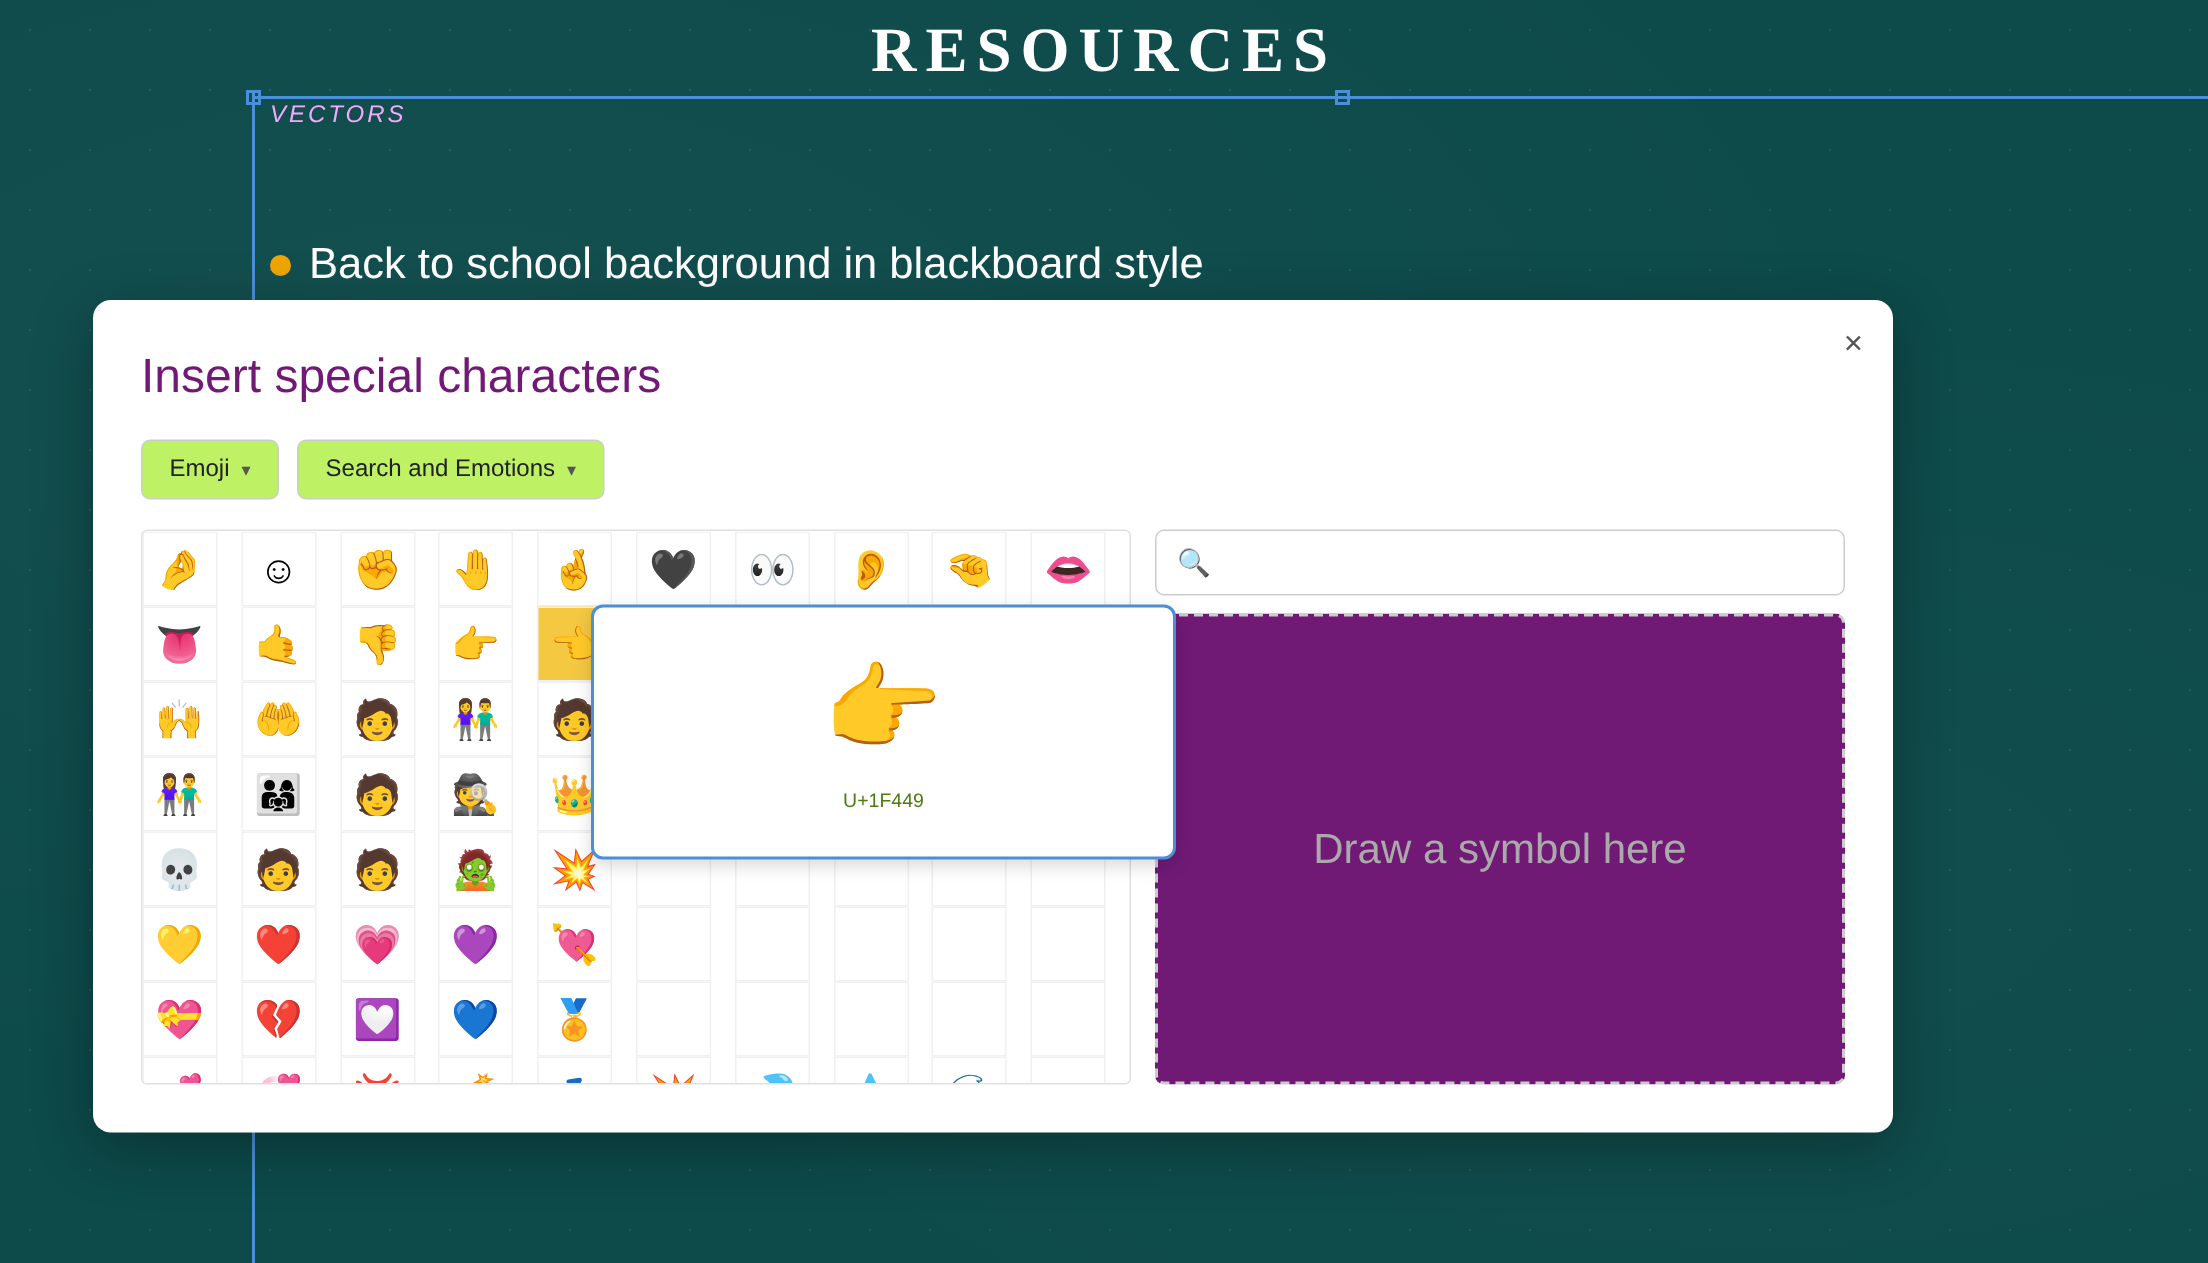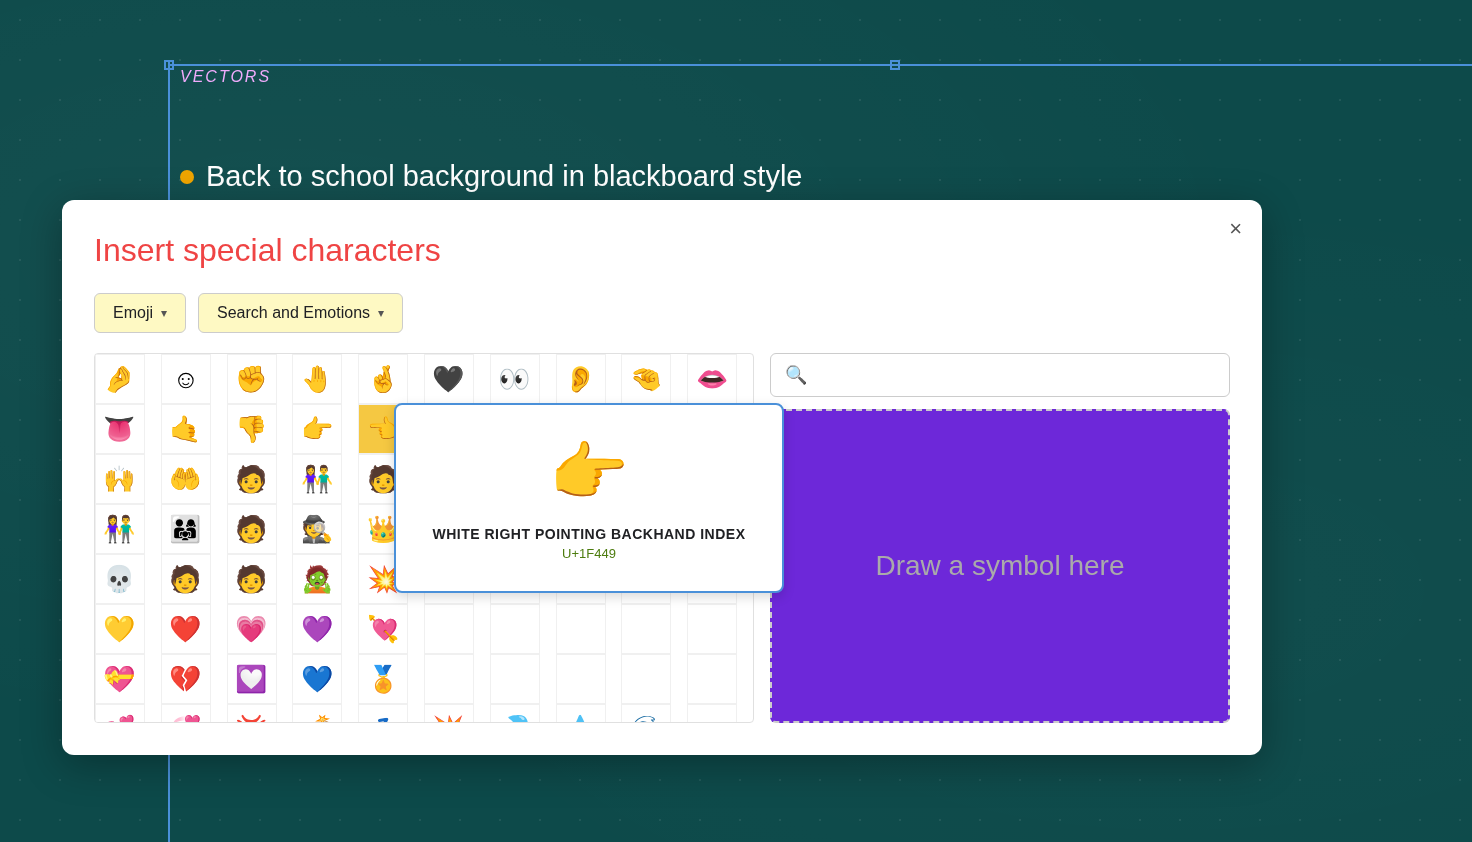--- a/index.html
+++ b/index.html
@@ -136,39 +136,39 @@
       color: #555;
       cursor: pointer;
       background: none;
       border: none;
       line-height: 1;
     }
 
     .modal-title {
       font-size: 32px;
       font-weight: 400;
-      color: #ef4444;
+      color: #701a75;
       margin-bottom: 24px;
     }
 
     
     .dropdowns {
       display: flex;
       gap: 12px;
       margin-bottom: 20px;
     }
 
     .dropdown-btn {
       display: flex;
       align-items: center;
       gap: 8px;
       padding: 10px 18px;
       border: 1px solid #ccc;
       border-radius: 6px;
-      background: #fef9c3;
+      background: #bef264;
       font-size: 16px;
       color: #202124;
       cursor: pointer;
     }
 
     .dropdown-btn .arrow {
       font-size: 12px;
       color: #555;
     }
 
@@ -288,38 +288,39 @@
     }
 
     .draw-area {
       flex: 1;
       border: 2px dashed #ccc;
       border-radius: 6px;
       display: flex;
       align-items: center;
       justify-content: center;
       min-height: 280px;
-      background: #6d28d9;
+      background: #701a75;
     }
 
     .draw-text {
       font-size: 28px;
       color: #aaa;
       font-weight: 300;
     }
   </style>
 </head>
 <body>
 
 <div class="blue-vertical-line"></div>
 <div class="blue-box-top"></div>
 <div class="blue-box-mid"></div>
 <div class="blue-horizontal-line"></div>
 
 <div class="header">
+  <div class="header-title">RESOURCES</div>
   <div class="vectors-label">VECTORS</div>
 </div>
 
 <div class="bullet-item">
   <div class="bullet-dot"></div>
   <span>Back to school background in blackboard style</span>
 </div>
 
 <div class="modal-overlay">
   <button class="modal-close">×</button>
@@ -425,21 +426,20 @@
         <div class="emoji-cell">💤</div>
         <div class="emoji-cell">💥</div>
         <div class="emoji-cell">💦</div>
         <div class="emoji-cell">💧</div>
         <div class="emoji-cell">🌊</div>
         <div class="emoji-cell"></div>
       </div>
 
       <div class="emoji-tooltip">
         <div class="tooltip-emoji">👉</div>
-        <div class="tooltip-name">WHITE RIGHT POINTING BACKHAND INDEX</div>
         <div class="tooltip-code">U+1F449</div>
       </div>
     </div>
 
     <div class="right-panel">
       <div class="search-bar">
         <span class="search-icon">🔍</span>
       </div>
       <div class="draw-area">
         <span class="draw-text">Draw a symbol here</span>

